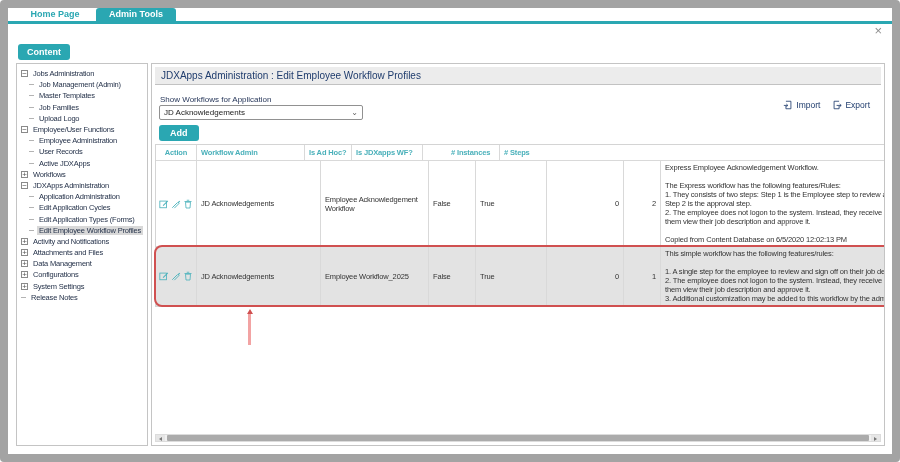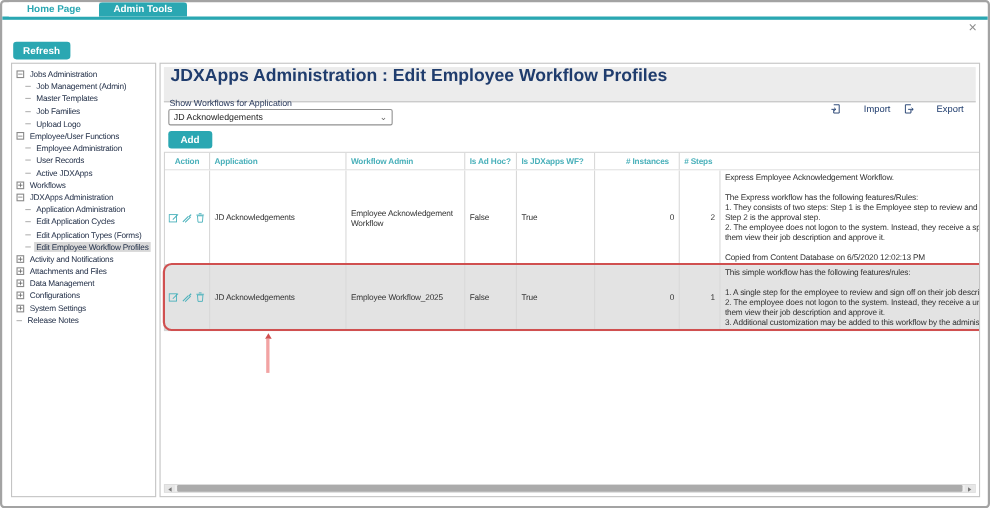--- a/index.html
+++ b/index.html
@@ -1,21 +1,21 @@
 <!DOCTYPE html>
 <html><head>
 <meta charset="utf-8">
 <style>
   * { box-sizing: border-box; margin: 0; padding: 0; }
   html,body { background:#fff; }
   body { font-family: "Liberation Sans", sans-serif; }
 
   .window {
     position: relative; width: 900px; height: 462px;
-    border: 2px solid #a3a3a3; border-radius: 4px; background:#fff; overflow: hidden;
+    border: 8px solid #a3a3a3; border-radius: 4px; background:#fff; overflow: hidden;
   }
 
   
   .tab-underline { position:absolute; top:13px; left:0; right:0; height:3px; background:#2aa7b2; }
   .tab { position:absolute; top:0; height:13px; line-height:13px; text-align:center;
          font-size:9px; font-weight:bold; cursor:default; }
   .tab.home { left:6px; width:82px; color:#2aa7b2; background:#fff; }
   .tab.admin { left:88px; width:80px; color:#fff; background:#2aa7b2; border-radius:3px 3px 0 0; }
   .close-x { position:absolute; top:17px; right:10px; font-size:13px; line-height:12px; color:#8e8e8e; cursor:default; }
 
@@ -33,33 +33,33 @@
   .tbox { display:inline-flex; justify-content:center; align-items:center;
           width:7px; height:7px; border:1px solid #8a8a8a; background:#fff; color:#555;
           font-size:8px; line-height:5px; margin-right:3px; flex:none; letter-spacing:0; }
   .tick { display:inline-block; width:5px; height:0; border-top:1px solid #b3b3b3; margin-right:3px; flex:none; }
   .tlabel { padding:0 2px; }
   .tree-item.selected .tlabel { background:#d8d8d8; }
 
   
   .main { position:absolute; left:143px; top:55px; right:7px; bottom:8px;
           border:1px solid #c4c4c4; background:#fff; overflow:hidden; }
-  .titlebar { position:absolute; top:3px; left:3px; right:3px; height:32px; line-height:18px;
+  .titlebar { position:absolute; top:3px; left:3px; right:3px; height:18px; line-height:18px;
               background:#ececec; border-bottom:1px solid #c2c2c2; color:#1f3c6d;
-              font-size:16px; font-weight:bold; padding-left:6px; }
+              font-size:10px; font-weight:normal; padding-left:6px; }
   .filter-label { position:absolute; left:8px; top:31px; font-size:8px; color:#27375a; }
   .app-select { position:absolute; left:7px; top:41px; width:204px; height:15px;
                 border:1px solid #919191; border-radius:2px; background:#fff;
                 font-size:8px; color:#222; display:flex; align-items:center;
                 padding:0 4px; cursor:default; }
   .app-select .val { flex:1; }
   .app-select .chev { color:#666; font-size:8px; line-height:6px; }
   .impexp { position:absolute; top:36px; right:14px; display:flex; gap:12px;
             font-size:8.5px; color:#1f3c6d; align-items:center; }
-  .impexp .ie-item { display:flex; align-items:center; gap:20px; cursor:pointer; }
+  .impexp .ie-item { display:flex; align-items:center; gap:3px; cursor:pointer; }
   .impexp svg { width:10px; height:10px; stroke:#1f3c6d; }
   .add-btn { position:absolute; left:7px; top:61px; padding:3px 11px;text-align:center; }
 
   
   .wf-table { position:absolute; left:3px; top:80px; width:854px;
               font-size:7.5px; letter-spacing:-0.15px; color:#333;
               border:1px solid #d4d4d4; }
   .trow { display:flex; align-items:stretch; background:#fff; }
   .trow.header { color:#49b0ba; font-weight:bold; height:16px; border-bottom:1px solid #d9d9d9; }
   .trow.body { border-bottom:1px solid #d9d9d9; }
@@ -103,21 +103,21 @@
 </head>
 <body>
 
 <div class="window">
 
   <div class="tab-underline"></div>
   <div class="tab home">Home Page</div>
   <div class="tab admin">Admin Tools</div>
   <span class="close-x">×</span>
 
-  <button class="btn-teal refresh-btn">Refresh</button>
+  <button class="btn-teal refresh-btn">Content</button>
 
   <div class="sidebar" id="sidebar">
       <div class="tree-item">
         <span class="tbox">−</span>
         <span class="tlabel">Jobs Administration</span>
       </div>
       <div class="tree-item child">
         <span class="tick"></span>
         <span class="tlabel">Job Management (Admin)</span>
       </div>
@@ -224,21 +224,20 @@
         </svg>
         <span>Export</span>
       </span>
     </div>
 
     <button class="btn-teal add-btn">Add</button>
 
     <div class="wf-table" id="wf-table">
         <div class="trow header">
           <div class="tcell c0">Action</div>
-          <div class="tcell c1">Application</div>
           <div class="tcell c2">Workflow Admin</div>
           <div class="tcell c3">Is Ad Hoc?</div>
           <div class="tcell c4">Is JDXapps WF?</div>
           <div class="tcell c5"># Instances</div>
           <div class="tcell c6"># Steps</div>
         </div>
         <div class="trow body row-1">
           <div class="tcell c0">
             <span class="action-ic">
               <svg viewBox="0 0 12 12" fill="none" stroke="currentColor" stroke-width="1">

